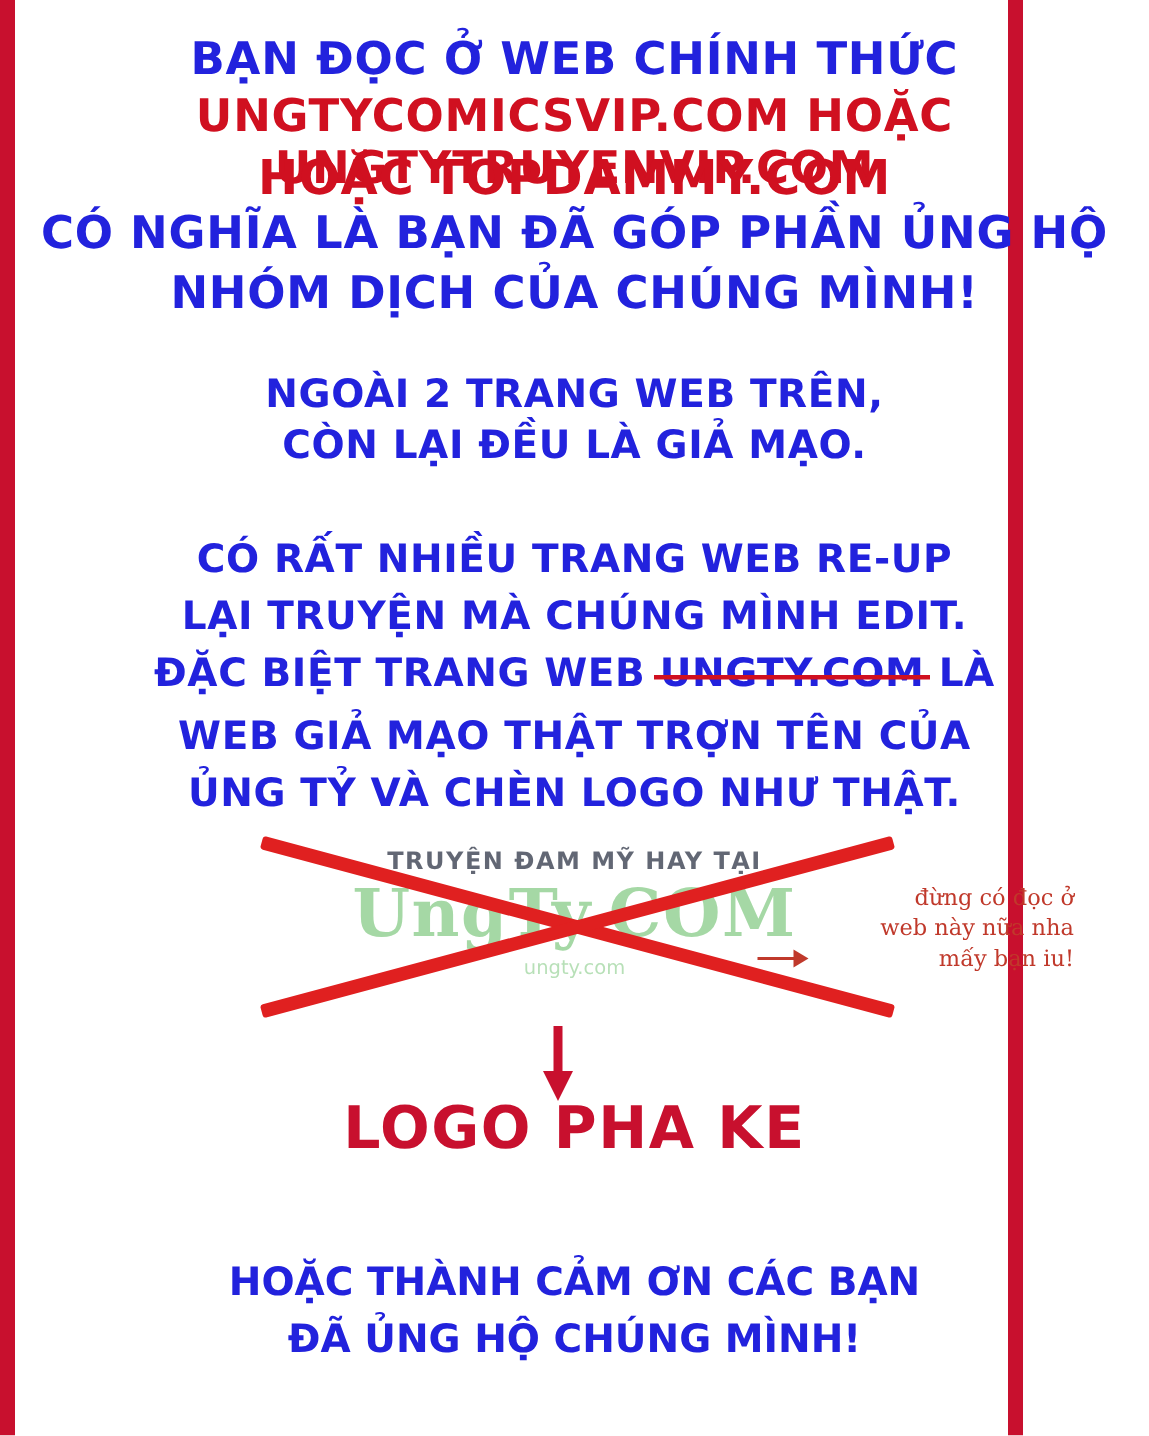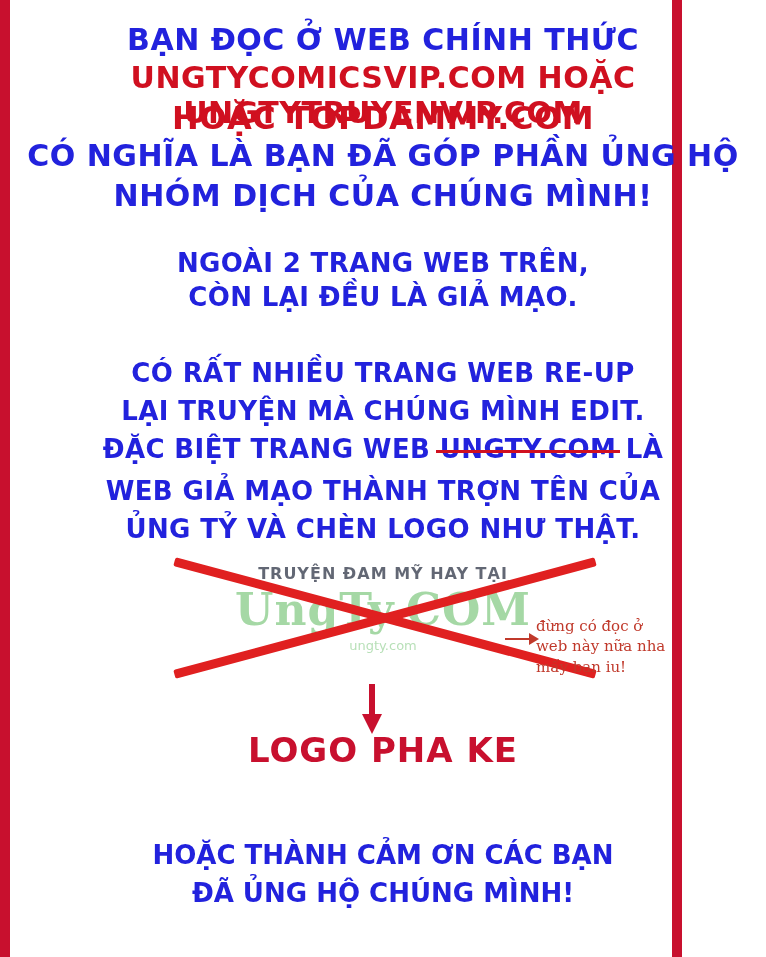--- a/index.html
+++ b/index.html
@@ -141,27 +141,27 @@
     height: 9px;
     background: #e02020;
     border-radius: 2px;
   }
   .cross .slash.a { transform: translate(-50%, -50%) rotate(15deg); }
   .cross .slash.b { transform: translate(-50%, -50%) rotate(-15deg); }
 
   .note {
     position: absolute;
     left: 536px;
-    top: 616px;
+    top: 588px;
     width: 180px;
     color: #c0392b;
     font-family: "DejaVu Serif", serif;
     font-size: 15px;
     line-height: 1.35;
-    text-align: left;
+    text-align: right;
   }
   .note-arrow {
     position: absolute;
     left: 505px;
     top: 632px;
     width: 34px;
     height: 14px;
   }
   .note-arrow .shaft {
     position: absolute;
@@ -208,21 +208,21 @@
 
   .logo-fake-label {
     position: absolute;
     left: 0;
     top: 730px;
     width: 766px;
     text-align: center;
     color: #c8102e;
     font-family: "DejaVu Sans", sans-serif;
     font-weight: bold;
-    font-size: 34px;
+    font-size: 39px;
     letter-spacing: 1px;
   }
 
   .thanks {
     color: #2222dd;
     font-weight: bold;
     font-size: 26px;
   }
   .t-1 { top: 840px; }
   .t-2 { top: 878px; }
@@ -244,21 +244,21 @@
   <div class="block mid m-1">NGOÀI 2 TRANG WEB TRÊN,</div>
   <div class="block mid m-2">CÒN LẠI ĐỀU LÀ GIẢ MẠO.</div>
 
   <div class="block mid m-3">CÓ RẤT NHIỀU TRANG WEB RE-UP</div>
   <div class="block mid m-4">LẠI TRUYỆN MÀ CHÚNG MÌNH EDIT.</div>
 
   <div class="block mid m-5">
     <span>ĐẶC BIỆT TRANG WEB </span><span class="strike-wrap"><span class="strike-text">UNGTY.COM</span><span class="bar"></span></span><span> LÀ</span>
   </div>
 
-  <div class="block mid m-6">WEB GIẢ MẠO THÀNH TRỢN TÊN CỦA</div>
+  <div class="block mid m-6">WEB GIẢ MẠO THẬT TRỢN TÊN CỦA</div>
   <div class="block mid m-7">ỦNG TỶ VÀ CHÈN LOGO NHƯ THẬT.</div>
 
   <div class="logo-area">
     <div class="logo-top">TRUYỆN ĐAM MỸ HAY TẠI</div>
     <div class="logo-main">UngTy.COM</div>
     <div class="logo-sub">ungty.com</div>
   </div>
 
   <div class="cross">
     <div class="slash a"></div>

